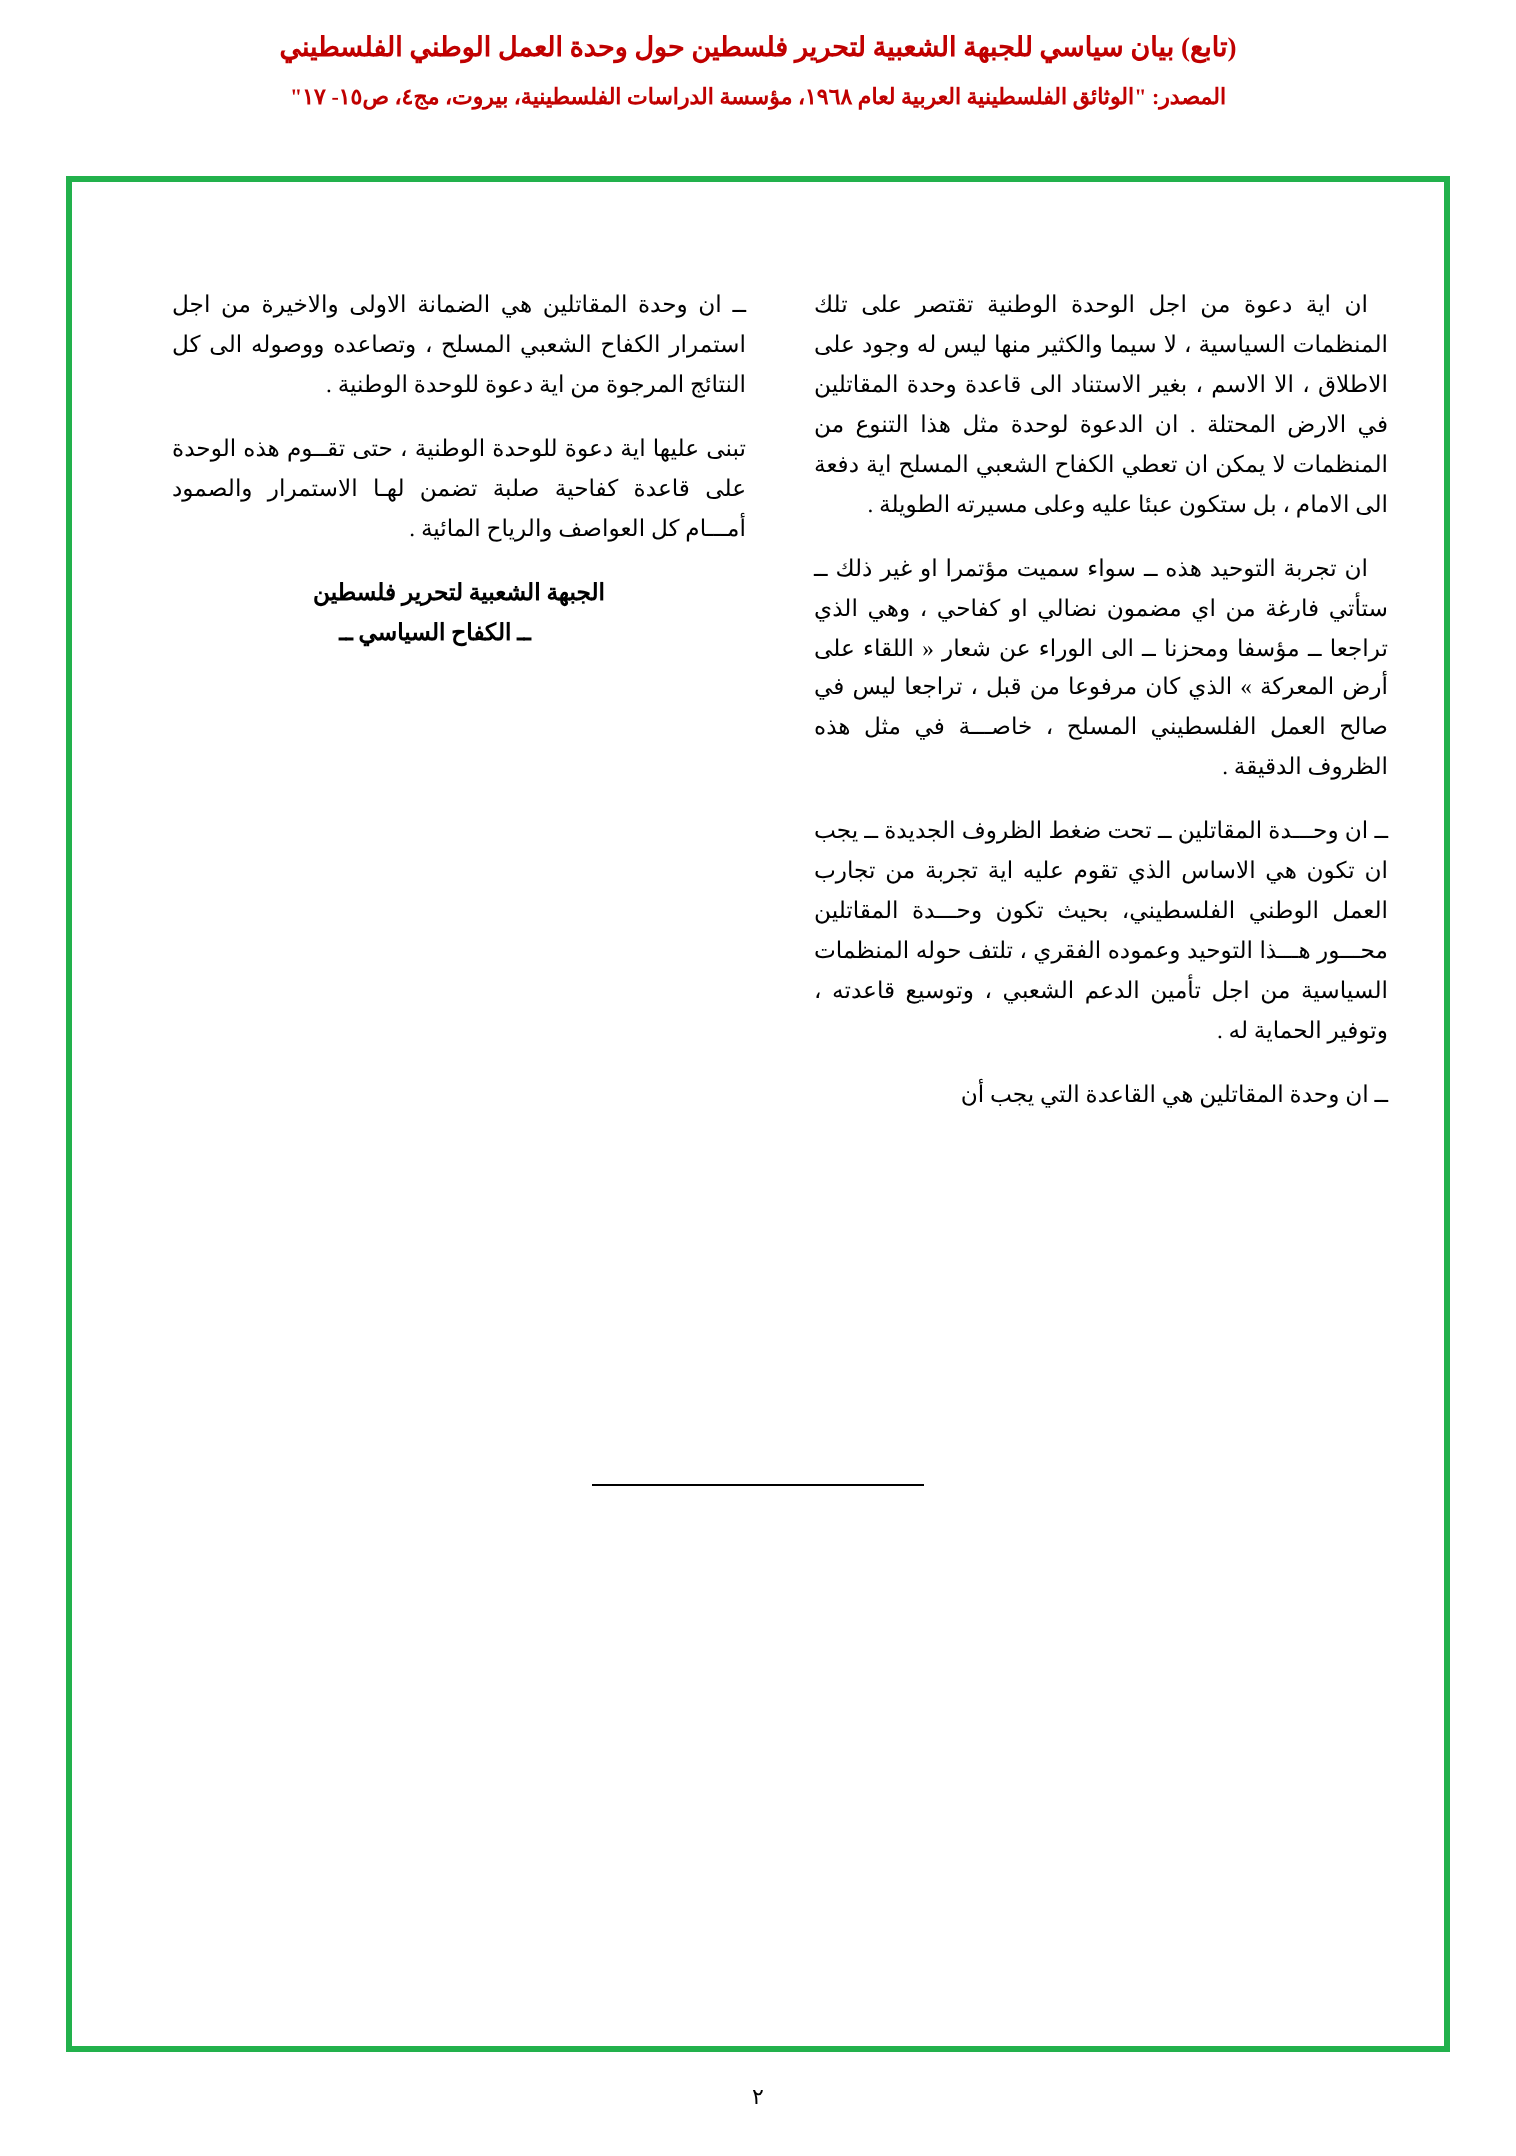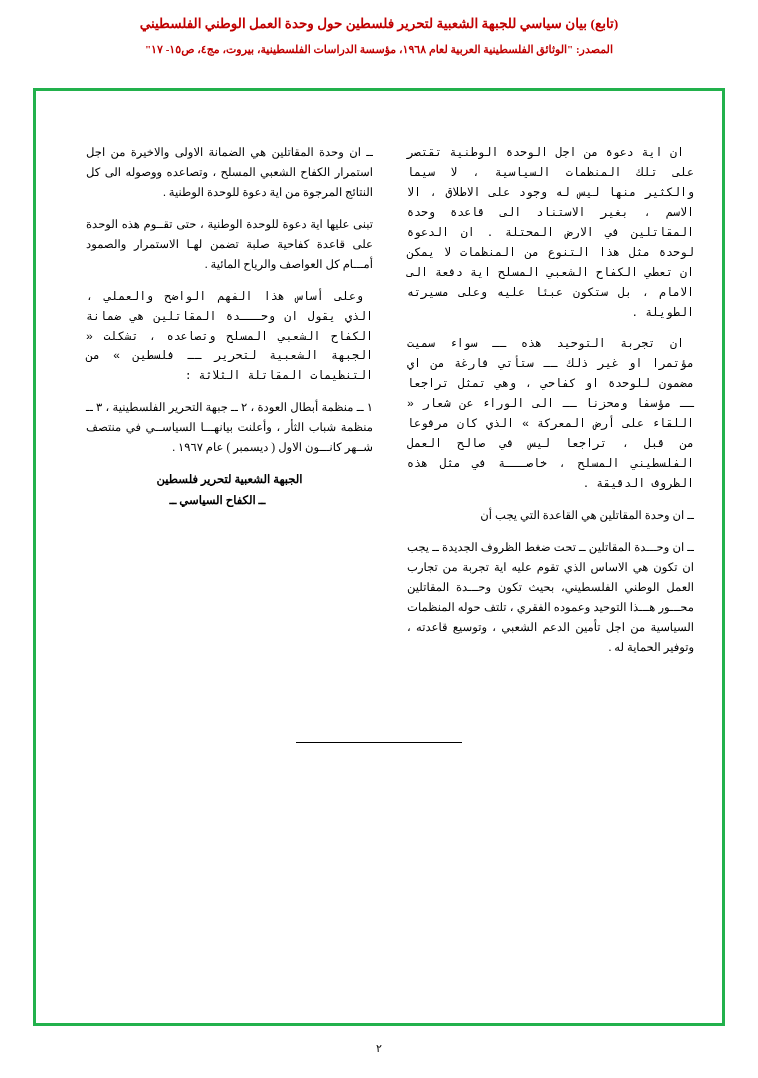--- a/index.html
+++ b/index.html
@@ -72,21 +72,20 @@
     line-height: 1.72;
     color: #000000;
   }
   .col p {
     margin: 0 0 12px 0;
     text-align: justify;
     text-justify: inter-word;
   }
   .col p.indent {
     text-indent: 10px;
-    font-family: Liberation Mono, monospace;
   }
   .signature {
     margin-top: 4px;
     text-align: center;
     font-weight: bold;
     direction: rtl;
   }
   .signature div {
     line-height: 1.8;
   }
@@ -120,30 +119,28 @@
   <div class="doc-header">
     <div class="doc-title">(تابع) بيان سياسي للجبهة الشعبية لتحرير فلسطين حول وحدة العمل الوطني الفلسطيني</div>
     <div class="doc-source">المصدر: "الوثائق الفلسطينية العربية لعام ١٩٦٨، مؤسسة الدراسات الفلسطينية، بيروت، مج٤، ص١٥- ١٧"</div>
   </div>
 
   <div class="frame">
     <div class="columns">
 
       <div class="col">
         <p class="indent">ان اية دعوة من اجل الوحدة الوطنية تقتصر على تلك المنظمات السياسية ، لا سيما والكثير منها ليس له وجود على الاطلاق ، الا الاسم ، بغير الاستناد الى قاعدة وحدة المقاتلين في الارض المحتلة . ان الدعوة لوحدة مثل هذا التنوع من المنظمات لا يمكن ان تعطي الكفاح الشعبي المسلح اية دفعة الى الامام ، بل ستكون عبئا عليه وعلى مسيرته الطويلة .</p>
-        <p class="indent">ان تجربة التوحيد هذه ــ سواء سميت مؤتمرا او غير ذلك ــ ستأتي فارغة من اي مضمون للوحدة او كفاحي ، وهي تمثل تراجعا ــ مؤسفا ومحزنا ــ الى الوراء عن شعار « اللقاء على أرض المعركة » الذي كان مرفوعا من قبل ، تراجعا ليس في صالح العمل الفلسطيني المسلح ، خاصـــة في مثل هذه الظروف الدقيقة .</p>
+        <p class="indent">ان تجربة التوحيد هذه ــ سواء سميت مؤتمرا او غير ذلك ــ ستأتي فارغة من اي مضمون نضالي او كفاحي ، وهي الذي تراجعا ــ مؤسفا ومحزنا ــ الى الوراء عن شعار « اللقاء على أرض المعركة » الذي كان مرفوعا من قبل ، تراجعا ليس في صالح العمل الفلسطيني المسلح ، خاصـــة في مثل هذه الظروف الدقيقة .</p>
+        <p>ــ ان وحـــدة المقاتلين ــ تحت ضغط الظروف الجديدة ــ يجب ان تكون هي الاساس الذي تقوم عليه اية تجربة من تجارب العمل الوطني الفلسطيني، بحيث تكون وحـــدة المقاتلين محـــور هـــذا التوحيد وعموده الفقري ، تلتف حوله المنظمات السياسية من اجل تأمين الدعم الشعبي ، وتوسيع قاعدته ، وتوفير الحماية له .</p>
         <p>ــ ان وحدة المقاتلين هي القاعدة التي يجب أن</p>
-        <p>ــ ان وحـــدة المقاتلين ــ تحت ضغط الظروف الجديدة ــ يجب ان تكون هي الاساس الذي تقوم عليه اية تجربة من تجارب العمل الوطني الفلسطيني، بحيث تكون وحـــدة المقاتلين محـــور هـــذا التوحيد وعموده الفقري ، تلتف حوله المنظمات السياسية من اجل تأمين الدعم الشعبي ، وتوسيع قاعدته ، وتوفير الحماية له .</p>
       </div>
 
       <div class="col">
         <p>ــ ان وحدة المقاتلين هي الضمانة الاولى والاخيرة من اجل استمرار الكفاح الشعبي المسلح ، وتصاعده ووصوله الى كل النتائج المرجوة من اية دعوة للوحدة الوطنية .</p>
         <p>تبنى عليها اية دعوة للوحدة الوطنية ، حتى تقــوم هذه الوحدة على قاعدة كفاحية صلبة تضمن لهـا الاستمرار والصمود أمـــام كل العواصف والرياح المائية .</p>
-        <p class="indent">وعلى أساس هذا الفهم الواضح والعملي ، الذي يقول ان وحـــدة المقاتلين هي ضمانة الكفاح الشعبي المسلح وتصاعده ، تشكلت « الجبهة الشعبية لتحرير ــ فلسطين » من التنظيمات المقاتلة الثلاثة :</p>
-        <p>١ ــ منظمة أبطال العودة ، ٢ ــ جبهة التحرير الفلسطينية ، ٣ ــ منظمة شباب الثأر ، وأعلنت بيانهـــا السياســي في منتصف شــهر كانـــون الاول ( ديسمبر ) عام ١٩٦٧ .</p>
         <div class="signature">
           <div>الجبهة الشعبية لتحرير فلسطين</div>
           <div class="sig-2">ــ الكفاح السياسي ــ</div>
         </div>
       </div>
 
     </div>
 
     <div class="rule"></div>
   </div>

